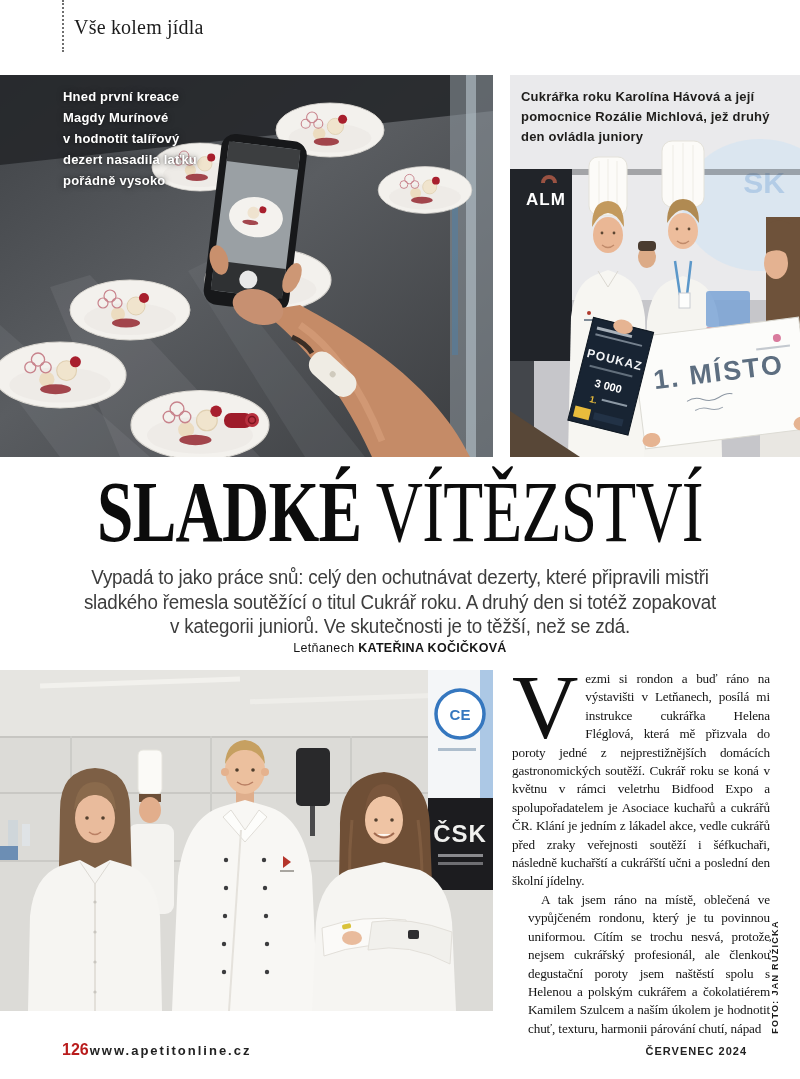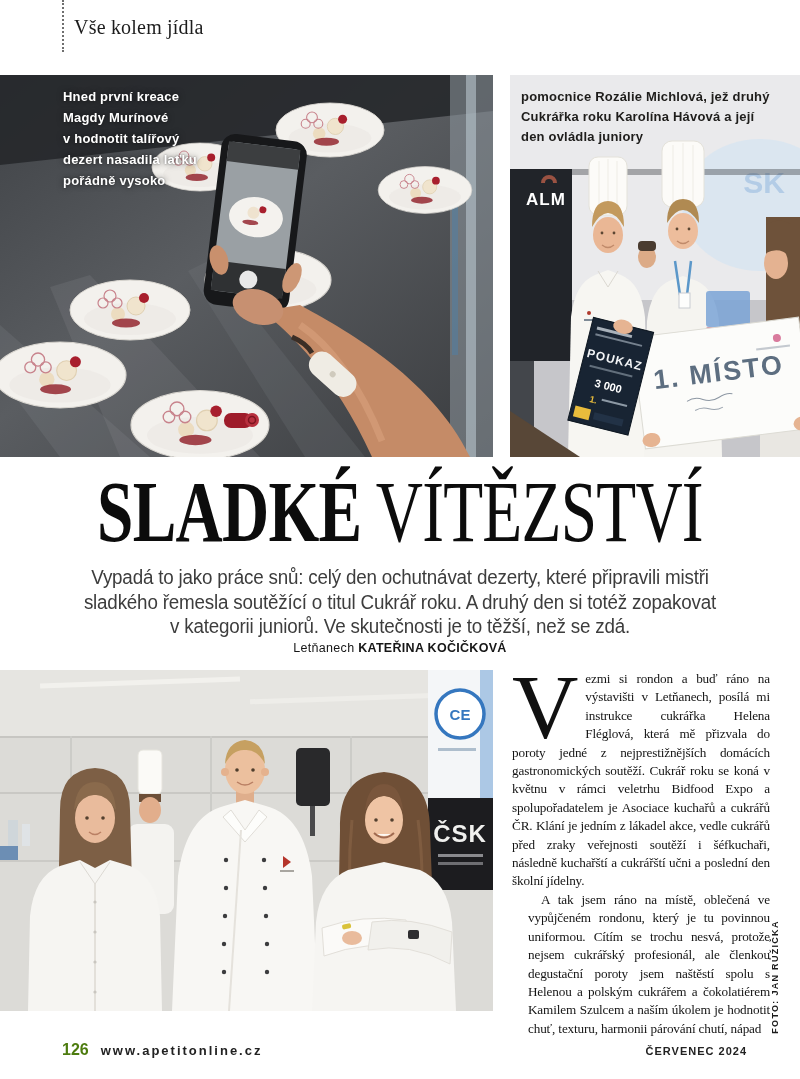--- a/index.html
+++ b/index.html
@@ -50,22 +50,22 @@
   .dropcap{float:left;font-family:"Liberation Serif",serif;font-size:92px;line-height:70px;
            padding:2px 7px 0 0;color:#111;}
 
   
   .photo-credit{position:absolute;left:695px;top:972px;width:160px;text-align:center;
                 transform:rotate(-90deg);transform-origin:50% 50%;font-size:9px;font-weight:700;
                 letter-spacing:1.3px;color:#1b1b1b;white-space:nowrap;}
 
   
   .footer-left{position:absolute;left:62px;top:1041px;white-space:nowrap;}
-  .footer-page{font-size:16px;font-weight:700;color:#4d7c0f;}
-  .footer-site{font-size:13px;font-weight:700;color:#222;letter-spacing:2px;margin-left:12px;}
+  .footer-page{font-size:16px;font-weight:700;color:#b91c1c;}
+  .footer-site{font-size:13px;font-weight:700;color:#222;letter-spacing:2px;margin-left:1px;}
   .footer-right{position:absolute;right:53px;top:1045px;font-size:11px;font-weight:700;
                 color:#222;letter-spacing:1px;}
 </style>
 </head>
 <body>
 
 <div class="page">
 
   <div class="section-rule"></div>
   <div class="section-label">Vše kolem jídla</div>
@@ -233,22 +233,22 @@
         <rect x="98" y="325" width="26" height="2" fill="#8d99a5"></rect>
         <rect x="74" y="338" width="16" height="11" fill="#e9bc3c"></rect>
         <rect x="94" y="340" width="30" height="7" fill="#223246"></rect>
         <ellipse cx="101" cy="250" rx="10" ry="7" fill="#e6b492"></ellipse>
       </g>
 
       <path d="M0,336 L70,382 L0,382 Z" fill="#584737"></path>
     </svg>
   </div>
   <div class="photo-caption" id="caption-winners">
+    <div>Cukrářka roku Karolína Hávová a její</div>
     <div>pomocnice Rozálie Michlová, jež druhý</div>
-    <div>Cukrářka roku Karolína Hávová a její</div>
     <div>den ovládla juniory</div>
   </div>
 
   <div class="headline">
     <span class="hl-bold">SLADKÉ</span><span class="hl-light"> VÍTĚZSTVÍ</span>
   </div>
 
   <div class="deck">
     <div class="deck-line">Vypadá to jako práce snů: celý den ochutnávat dezerty, které připravili mistři</div>
     <div class="deck-line">sladkého řemesla soutěžící o titul Cukrář roku. A druhý den si totéž zopakovat</div>

